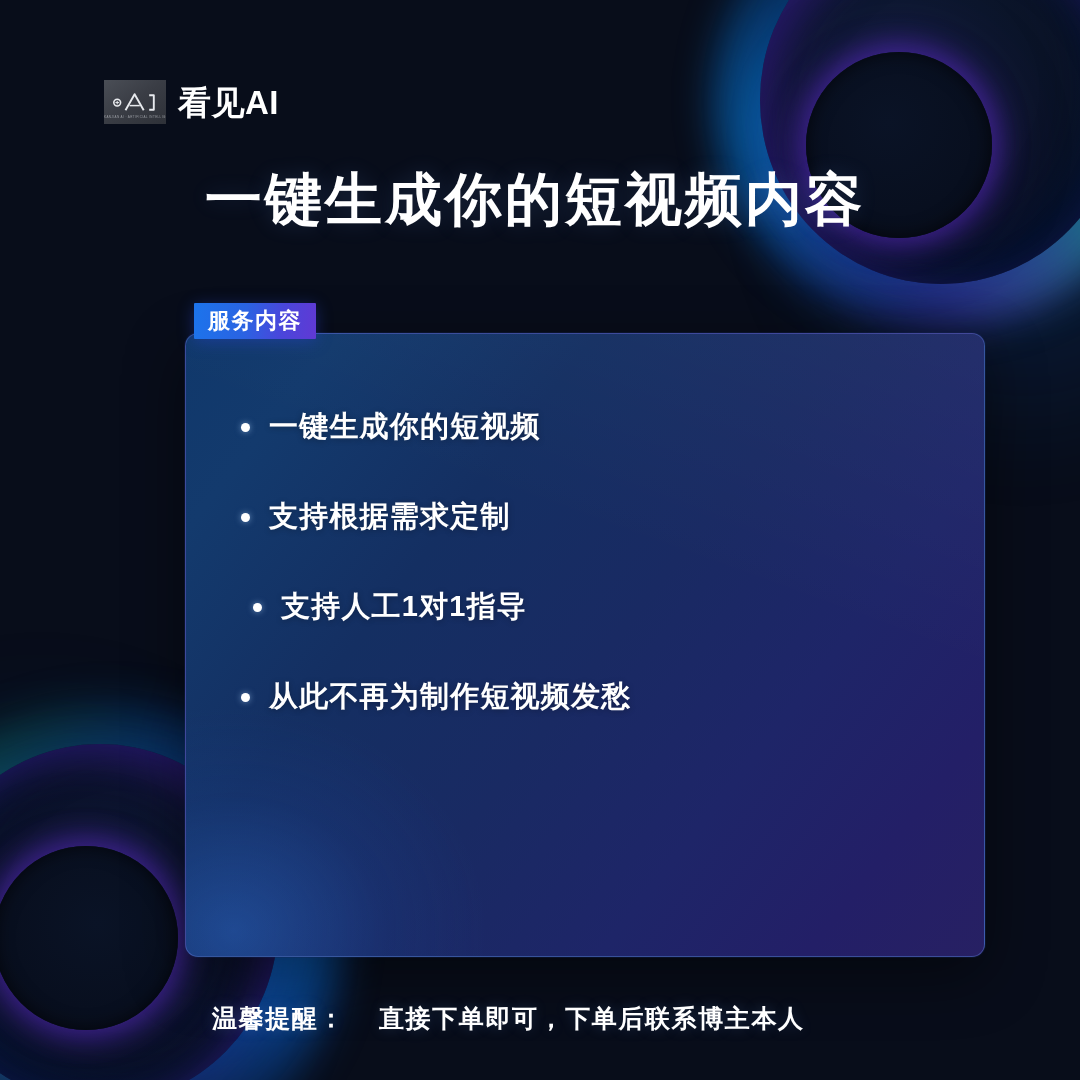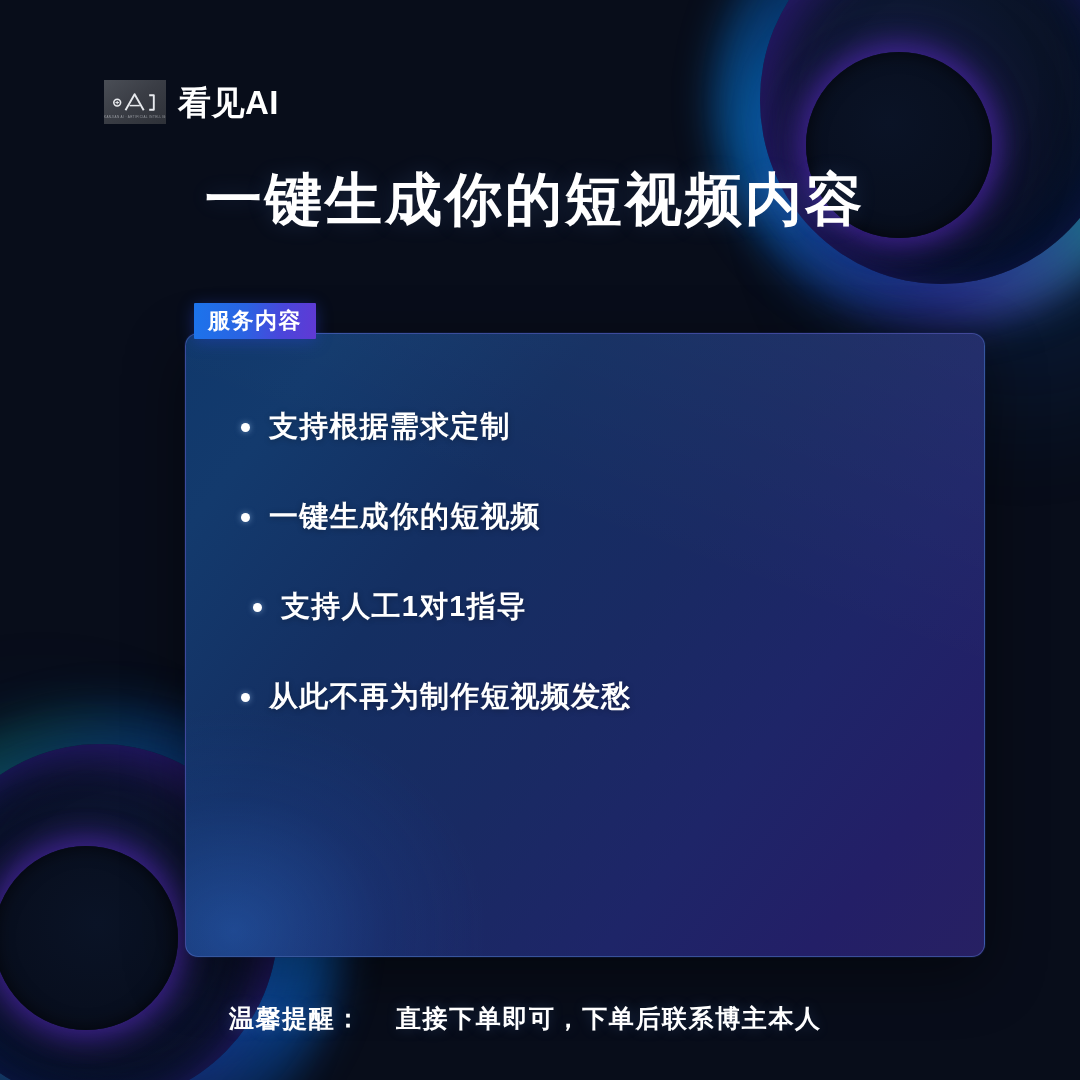--- a/index.html
+++ b/index.html
@@ -223,21 +223,20 @@
 
   
   .footer-note{
     position:absolute; left:212px; top:1002px;
     display:flex; align-items:baseline;
     font-size:25px; font-weight:bold;
     color:#ffffff;
     letter-spacing:1.6px;
     white-space:nowrap;
     text-shadow:0 0 14px rgba(110,160,240,.22);
-    margin-left:17px;
   }
   .footer-label{ margin-right:34px; }
 </style>
 </head>
 <body>
 
 <div id="poster">
 
   <div class="bg-layer">
     <div class="wash-right"></div>
@@ -270,26 +269,26 @@
 
   <h1 class="headline">一键生成你的短视频内容</h1>
 
   <div class="badge">服务内容</div>
 
   <div class="card">
     <ul class="feature-list">
 
       <li class="feature-item">
         <span class="bullet"></span>
-        <span class="feature-text">支持根据需求定制</span>
+        <span class="feature-text">一键生成你的短视频</span>
       </li>
 
       <li class="feature-item">
         <span class="bullet"></span>
-        <span class="feature-text">一键生成你的短视频</span>
+        <span class="feature-text">支持根据需求定制</span>
       </li>
 
       <li class="feature-item indented">
         <span class="bullet"></span>
         <span class="feature-text">支持人工1对1指导</span>
       </li>
 
       <li class="feature-item">
         <span class="bullet"></span>
         <span class="feature-text">从此不再为制作短视频发愁</span>

